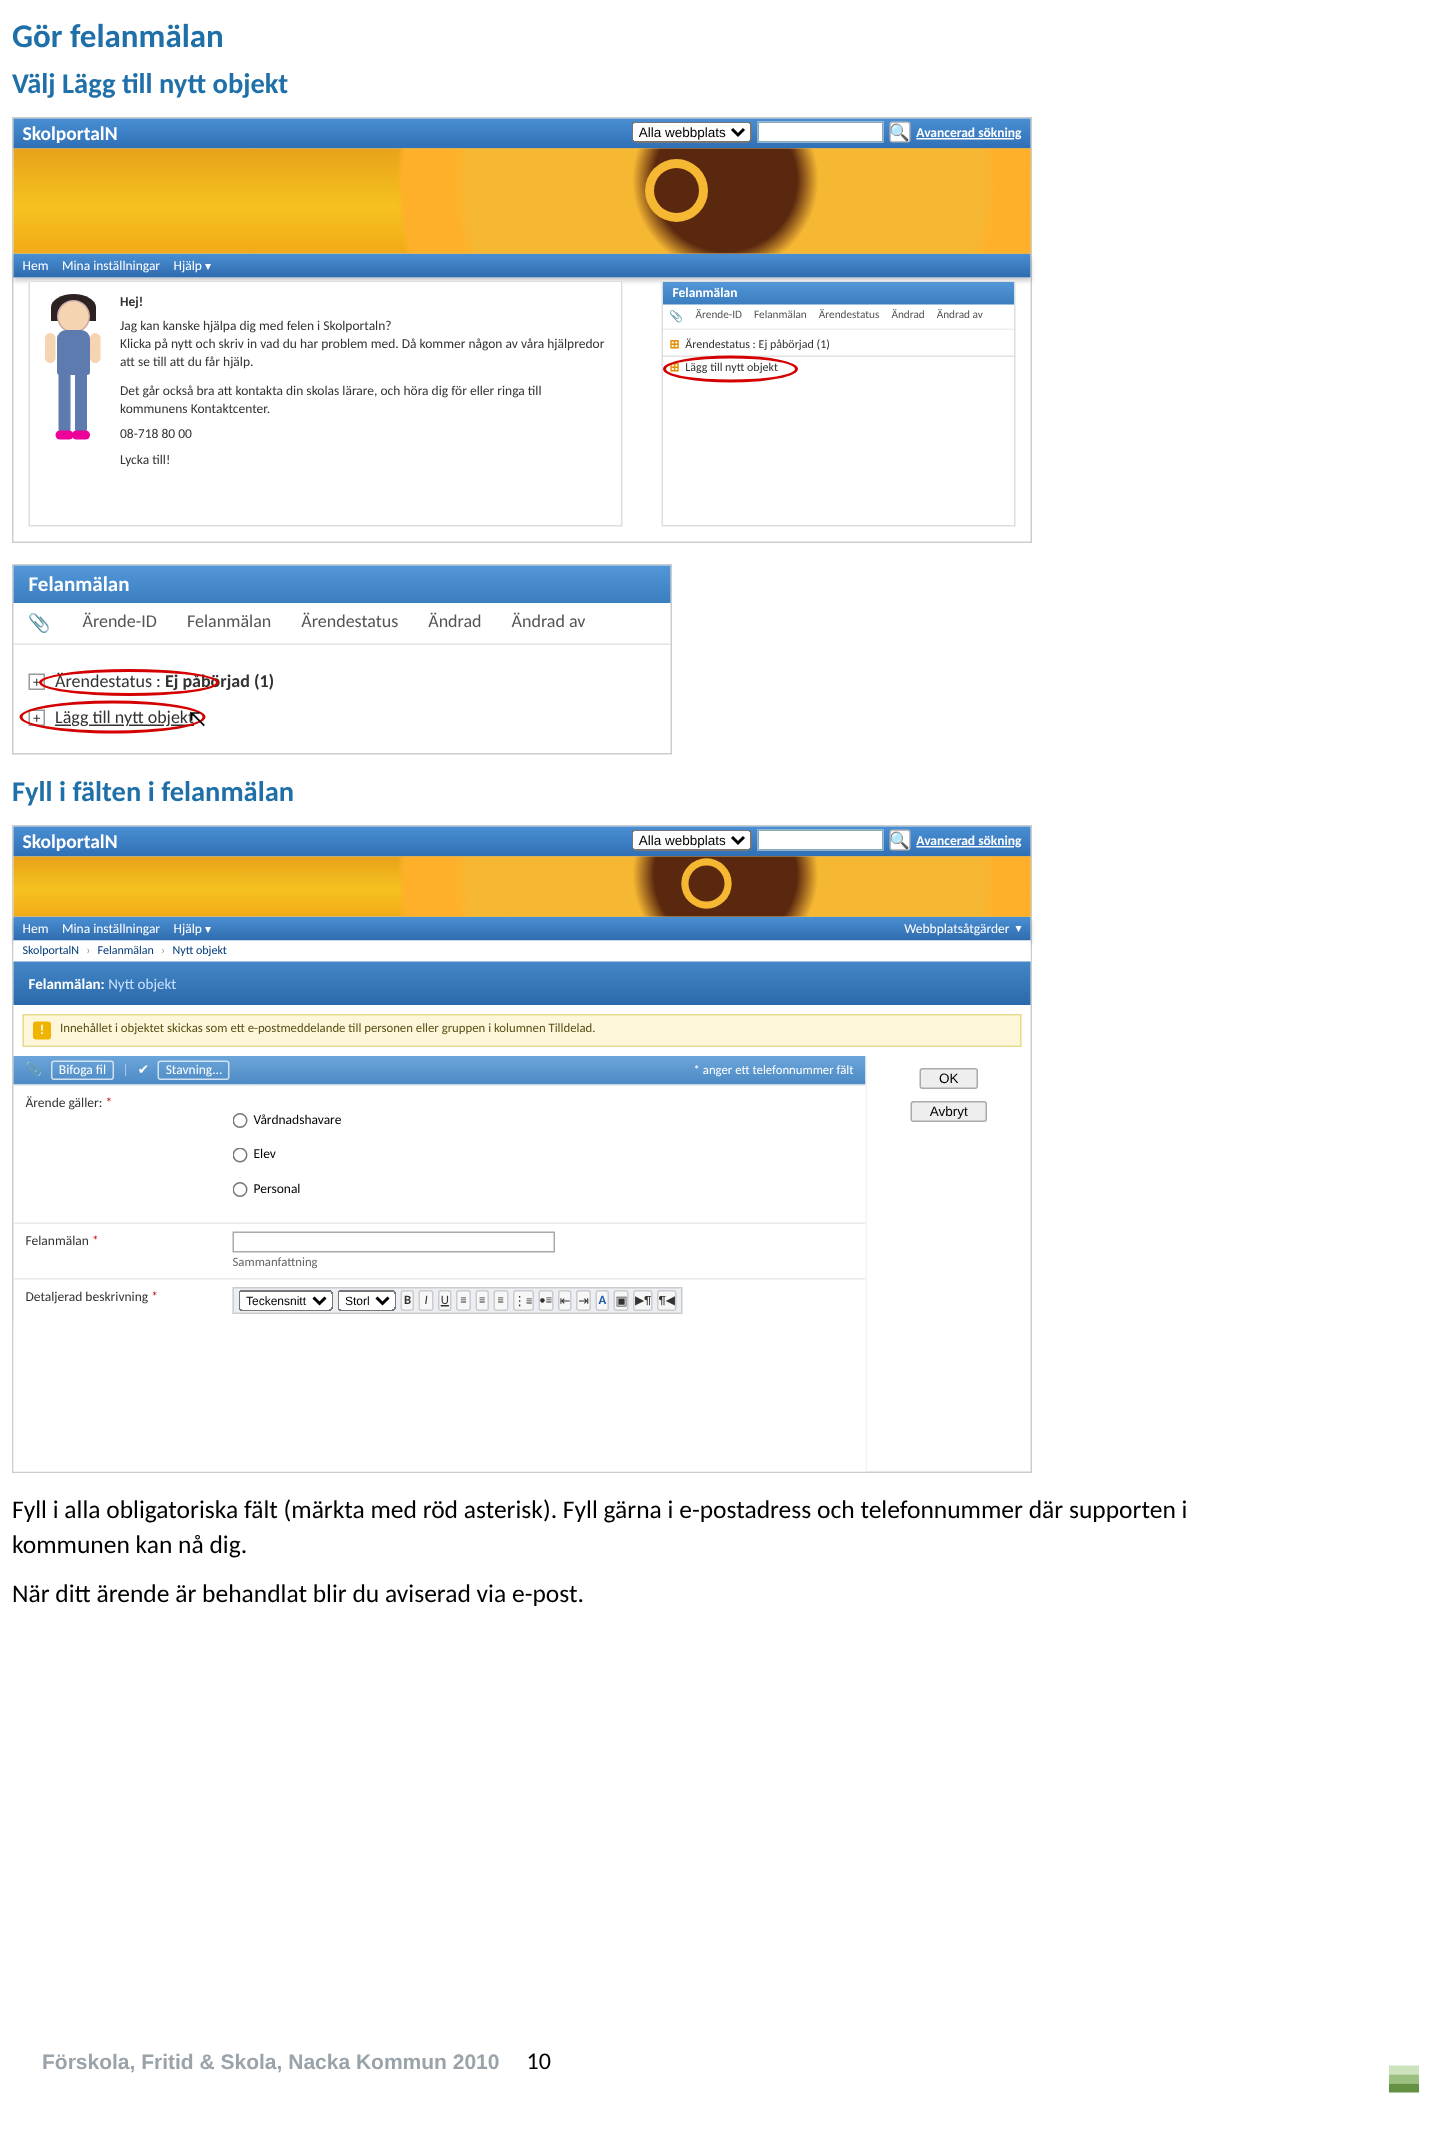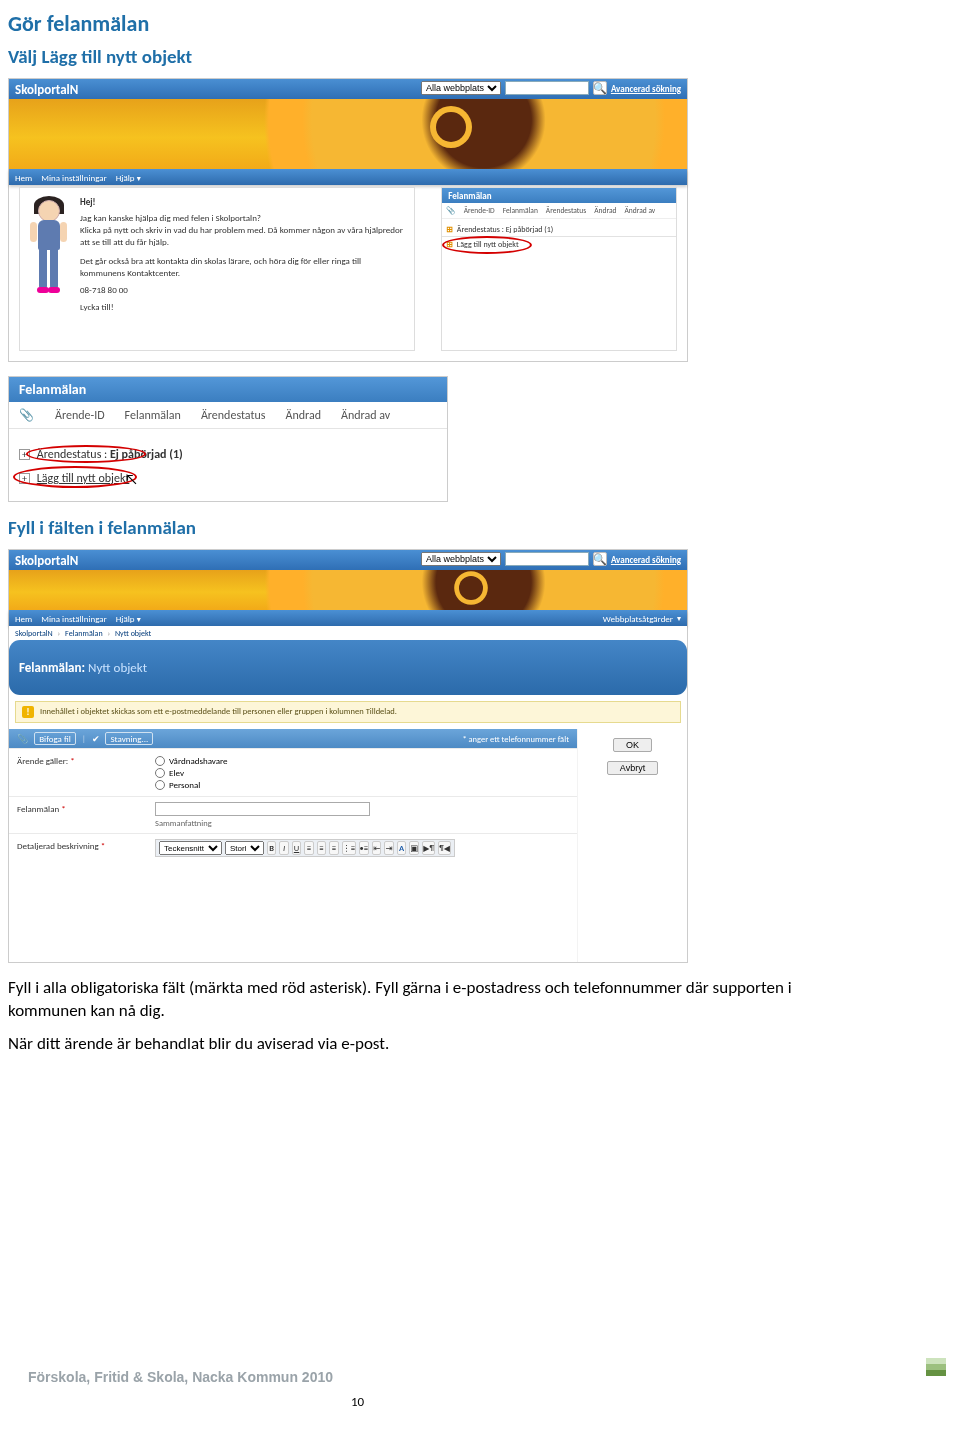--- a/index.html
+++ b/index.html
@@ -102,23 +102,22 @@
     .s2 .cursor { position:absolute; left:116px; top:5px; font-size:15px; color:#000; }
 
     
     .s3 { width: 680px; position: relative; }
     .s3 .topbar { height:20px; }
     .s3 .menubar { justify-content: space-between; }
     .s3 .menubar .rmenu { display:flex; align-items:center; gap:4px; }
     .breadcrumb { font-size:8px; color:#003a7a; padding:2px 6px; background:#fff; }
     .breadcrumb .sep { color:#888; margin: 0 3px; }
     .pagetitle {
-      background: linear-gradient(#4486c7,#2b6aaa); color:#fff; font-weight:bold; font-size:13px;
-      padding: 20px 10px;
-      border-radius: 11px;
+      background: linear-gradient(#4486c7,#2b6aaa); color:#fff; font-weight:bold; font-size:10px;
+      padding: 8px 10px;
     }
     .pagetitle .suffix { color:#c8e2ff; font-weight: normal; }
     .notice {
       display:flex; align-items:flex-start; gap:6px;
       background:#fdf6d8; border:1px solid #e6da8f; margin:6px; padding:4px 6px;
       font-size:8.5px; color:#5b5018;
     }
     .notice .warn { display:inline-block; width:12px; height:12px; background:#f0b400; color:#fff; text-align:center; border-radius:2px; font-weight:bold; font-size:9px; line-height:12px; }
     .formwrap { display:flex; }
     .formleft { flex: 1; }
@@ -128,21 +127,21 @@
       background: linear-gradient(#6ba5da,#4d8ac4); color:#fff; font-size:9px;
       padding: 3px 8px; display:flex; align-items:center; justify-content:space-between;
     }
     .toolbar .left { display:flex; align-items:center; gap:6px; }
     .toolbar .pill { border:1px solid #cfe1f1; border-radius:2px; padding:0 4px; }
     .toolbar .note { color:#fff; font-size:8.5px; }
     .fieldrow { display:flex; font-size:9px; border-top:1px solid #eaeaea; }
     .fieldrow .label { width: 140px; padding: 6px 8px; color:#333; }
     .fieldrow .label .req { color:#c00; }
     .fieldrow .value { flex:1; padding:5px 6px; }
-    .radio { display:flex; align-items:center; gap:4px; font-size:9px; margin:1px 0; }
+    .radio { display:flex; align-items:center; gap:4px; font-size:9px; margin:12px 0; }
     .radio input { width:10px; height:10px; }
     .textinput { width: 215px; font-size:9px; height:14px; border:1px solid #aaa; }
     .summary { font-size:8.5px; color:#666; margin-top:2px; }
     .richbar {
       display:flex; align-items:center; gap:3px; font-size:9px; color:#333;
       border:1px solid #ccc; padding:1px 3px; width: 300px; background:#ebeff4;
     }
     .richbar select { font-size:8px; height:14px; }
     .richbar .btn { width:14px; height:14px; border:1px solid #ccc; background:#f7f7f7; display:flex; align-items:center; justify-content:center; font-size:8.5px; border-radius:2px; }
     .richbar .btn.bold { font-weight:bold; }
@@ -152,21 +151,21 @@
     .richbar .colorA { color:#1a5aa8; font-weight:bold; }
     .s3-bottom { height: 100px; background:#fff; }
 
     
     .pagefoot {
       position: relative; margin-top: 290px; padding: 0 20px 12px;
       display:flex; align-items:center; gap:12px;
       border-top: none;
     }
     .pagefoot .footline { color:#9aa3a9; font-family: Verdana, sans-serif; font-size:14px; font-weight:bold; }
-    .pagefoot .pgnum { font-size:13px; color:#000; font-weight:normal; margin-left:6px;margin-top:48px; }
+    .pagefoot .pgnum { font-size:16px; color:#000; font-weight:normal; margin-left:6px; }
     .pagefoot .decor { position:absolute; right:6px; top:18px; width:20px; height:18px; }
     .pagefoot .decor .b1 { position:absolute; right:0; top:0; width:20px; height:6px; background:#9cc07f; }
     .pagefoot .decor .b2 { position:absolute; right:0; top:6px; width:20px; height:6px; background:#659242; }
     .pagefoot .decor .b3 { position:absolute; right:0; top:-6px; width:20px; height:6px; background:#cde3bd; }
 
     .nowrap { white-space: nowrap; }
   </style>
 </head>
 <body>
 

